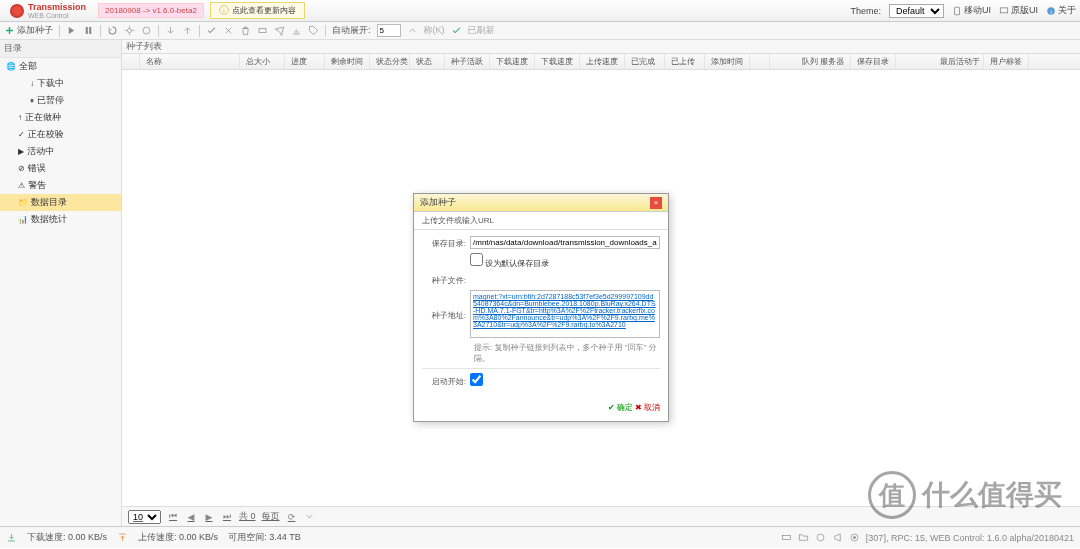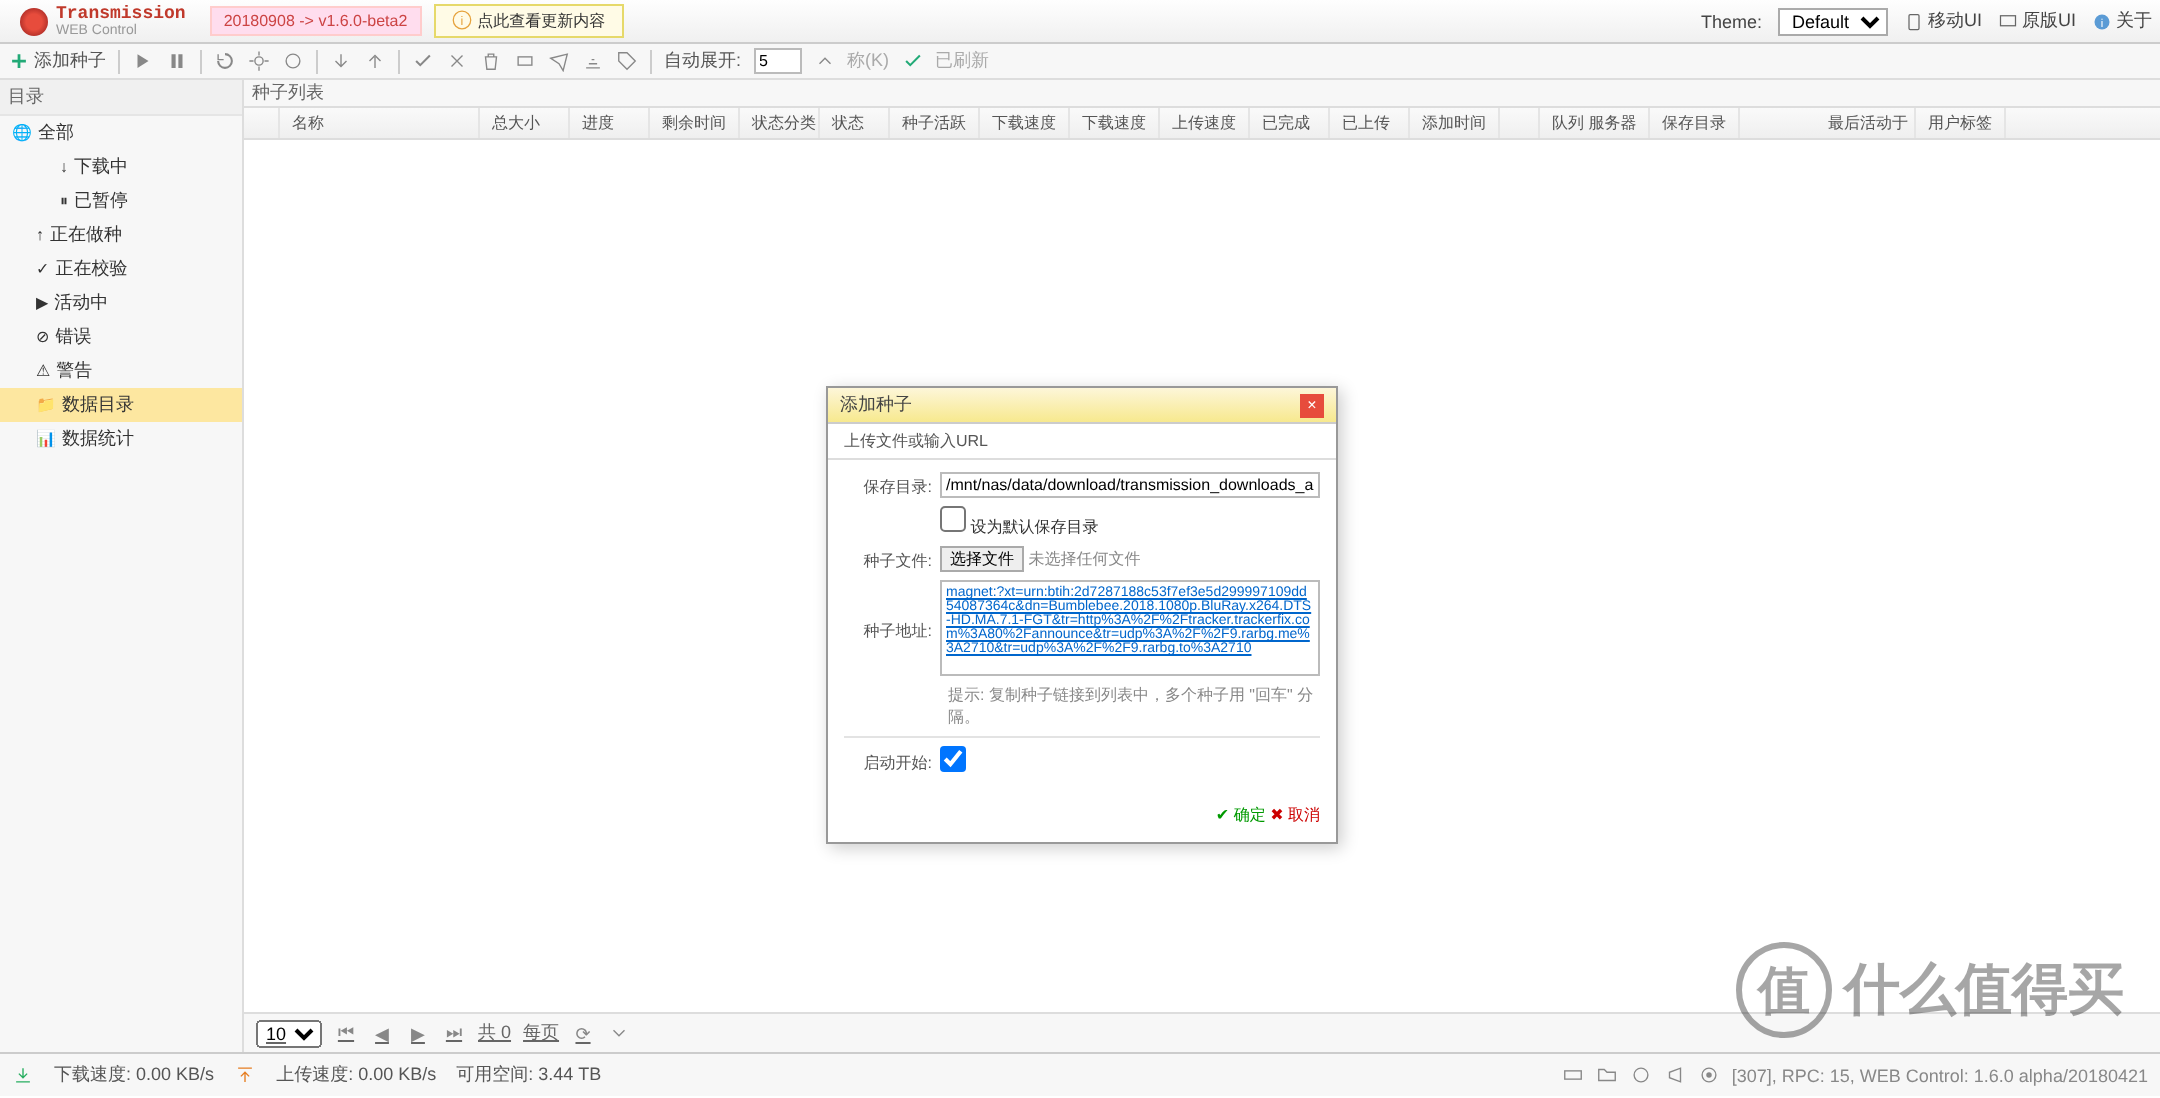--- a/index.html
+++ b/index.html
@@ -1,20 +1,20 @@
 <!DOCTYPE html>
 <html><head>
 <meta charset="utf-8">
 <style>
 * { box-sizing: border-box; margin: 0; padding: 0; font-family: Arial, sans-serif; }
 body { font-size: 10px; background: #fff; color: #333; width: 1080px; height: 549px; overflow: hidden; position: relative; }
 .header { height: 22px; background: linear-gradient(#fefefe,#f0f0f0); border-bottom: 1px solid #ccc; display: flex; align-items: center; padding: 0 4px; }
 .logo { display: flex; align-items: center; gap: 4px; padding: 0 6px; }
 .logo-icon { width: 14px; height: 14px; background: radial-gradient(circle,#e74c3c 40%,#8b1a1a 100%); border-radius: 50%; }
-.logo-text { color: #c0392b; font-weight: bold; font-size: 9px; line-height: 1; font-family: Liberation Mono, monospace; }
+.logo-text { color: #c0392b; font-weight: bold; font-size: 9px; line-height: 1; }
 .logo-sub { color: #999; font-size: 7px; }
 .version-badge { background: #fde; color: #c44; padding: 2px 6px; font-size: 8px; margin-left: 6px; border: 1px solid #fcc; }
 .update-btn { background: #fffbe6; border: 1px solid #e6d96a; padding: 2px 8px; font-size: 8px; margin-left: 6px; display: flex; align-items: flex-start; gap: 3px; }
 .hdr-right { margin-left: auto; display: flex; align-items: center; gap: 8px; font-size: 9px; color: #444; }
 .theme-sel { font-size: 9px; padding: 0 2px; border: 1px solid #aaa; background: #fff; }
 .hbtn { display: flex; align-items: center; gap: 2px; cursor: pointer; }
 .mini-icon { width: 10px; height: 10px; display: inline-block; }
 .toolbar { height: 18px; background: #f7f7f7; border-bottom: 1px solid #ddd; display: flex; align-items: center; padding: 0 4px; gap: 6px; font-size: 9px; color: #555; }
 .tb-sep { width: 1px; height: 12px; background: #ccc; }
 .tb-icon { width: 11px; height: 11px; }
@@ -229,21 +229,21 @@
         <div class="col" style="width: 40px;">状态分类</div>
         <div class="col" style="width: 35px;">状态</div>
         <div class="col" style="width: 45px;">种子活跃</div>
         <div class="col" style="width: 45px;">下载速度</div>
         <div class="col" style="width: 45px;">下载速度</div>
         <div class="col" style="width: 45px;">上传速度</div>
         <div class="col" style="width: 40px;">已完成</div>
         <div class="col" style="width: 40px;">已上传</div>
         <div class="col" style="width: 45px;">添加时间</div>
         <div class="col" style="width: 20px;"></div>
-        <div class="col" style="width: 55px;">队列  服务器</div>
+        <div class="col" style="width: 55px; margin-left: 26px;">队列  服务器</div>
         <div class="col" style="width: 45px;">保存目录</div>
         <div class="col" style="width: 50px; margin-left: 38px;">最后活动于</div>
         <div class="col" style="width: 45px;">用户标签</div>
       </div>
     <div class="grid-body"></div>
     <div class="pager">
       <select style="font-size:9px"><option>10</option></select>
       <span class="pg-btn">⏮</span>
       <span class="pg-btn">◀</span>
       <span class="pg-btn">▶</span>
@@ -300,21 +300,20 @@
       <div class="dlg-row">
         <div class="dlg-lbl">保存目录:</div>
         <div class="dlg-val"><input class="dlg-input" value="/mnt/nas/data/download/transmission_downloads_admin/downloads" style=""></div>
       </div>
       <div class="dlg-row">
         <div class="dlg-lbl"></div>
         <div class="dlg-val"><label><input type="checkbox" style=""> <span>设为默认保存目录</span></label></div>
       </div>
       <div class="dlg-row">
         <div class="dlg-lbl">种子文件:</div>
-        <div class="dlg-val"><button class="file-btn">选择文件</button> <span style="color:#888">未选择任何文件</span></div>
       </div>
       <div class="dlg-row">
         <div class="dlg-lbl">种子地址:</div>
         <div class="dlg-val">
             <div class="dlg-textarea"><span style="text-decoration:underline">magnet:?xt=urn:btih:2d7287188c53f7ef3e5d299997109dd54087364c&amp;dn=Bumblebee.2018.1080p.BluRay.x264.DTS-HD.MA.7.1-FGT&amp;tr=http%3A%2F%2Ftracker.trackerfix.com%3A80%2Fannounce&amp;tr=udp%3A%2F%2F9.rarbg.me%3A2710&amp;tr=udp%3A%2F%2F9.rarbg.to%3A2710</span></div>
           </div>
       </div>
       <div class="dlg-hint">提示: 复制种子链接到列表中，多个种子用 "回车" 分隔。</div>
       <div class="dlg-sep"></div>
       <div class="dlg-row">

